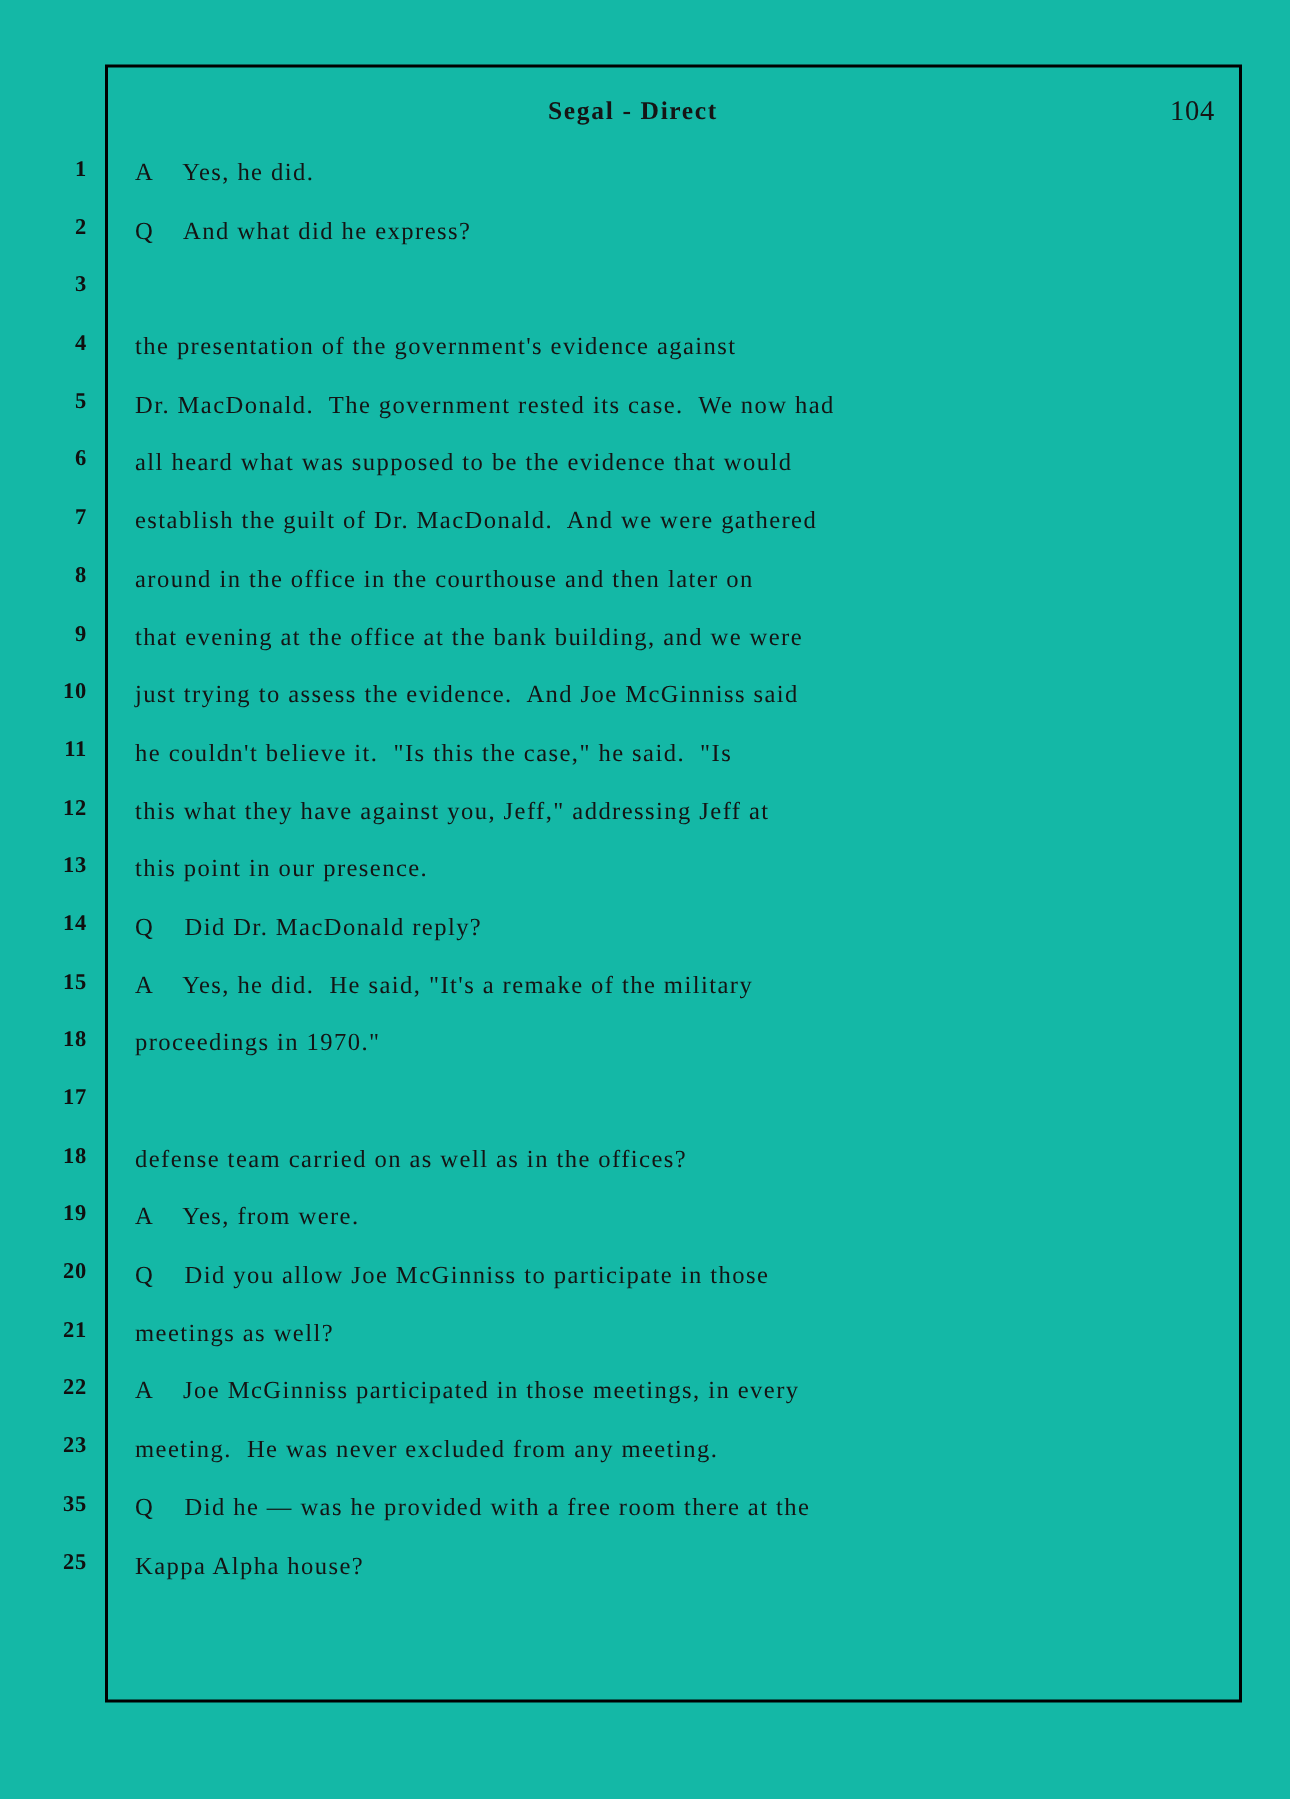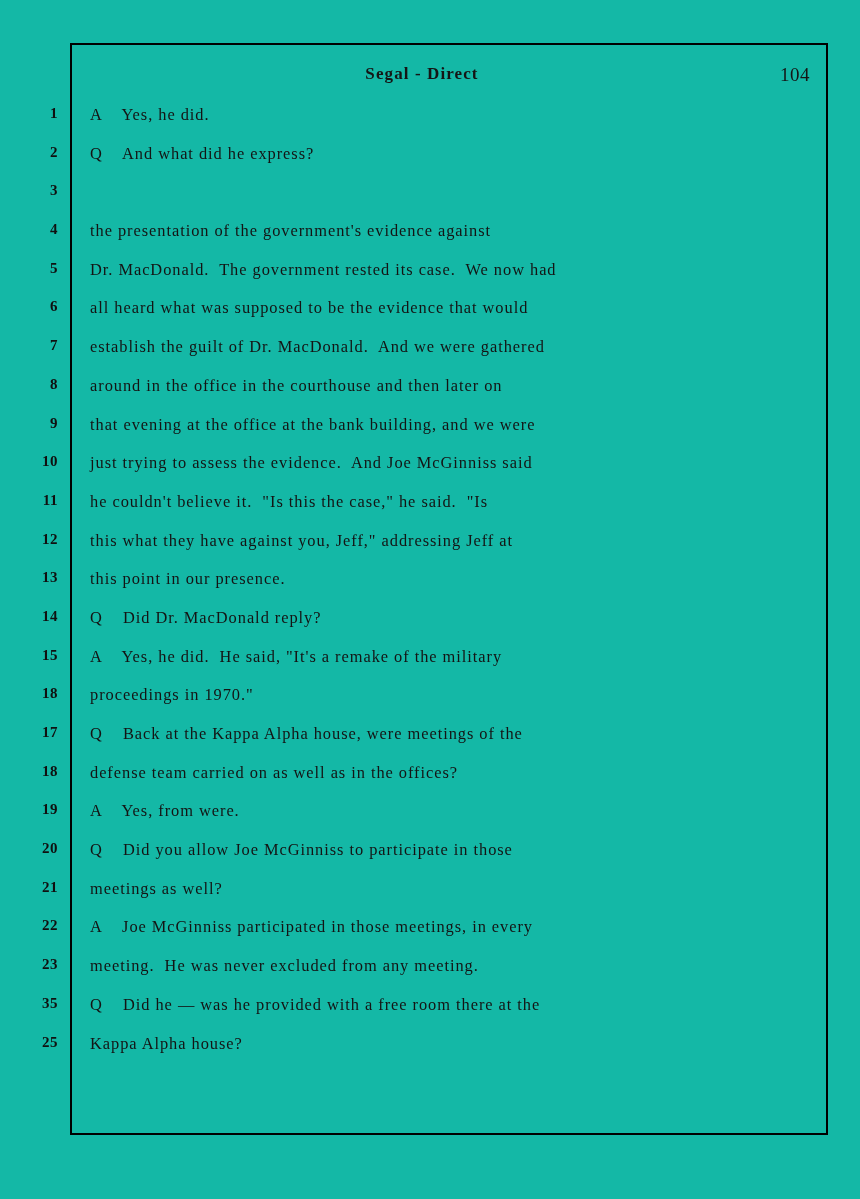--- a/index.html
+++ b/index.html
@@ -167,21 +167,20 @@
       <div class="tline">
         <div class="tline-number">15</div>
         <div class="tline-text">A    Yes, he did.  He said, "It's a remake of the military</div>
       </div>
       <div class="tline">
         <div class="tline-number">18</div>
         <div class="tline-text">proceedings in 1970."</div>
       </div>
       <div class="tline">
         <div class="tline-number">17</div>
-        <div class="tline-text">Q    Back at the Kappa Alpha house, were meetings of the</div>
       </div>
       <div class="tline">
         <div class="tline-number">18</div>
         <div class="tline-text">defense team carried on as well as in the offices?</div>
       </div>
       <div class="tline">
         <div class="tline-number">19</div>
         <div class="tline-text">A    Yes, from were.</div>
       </div>
       <div class="tline">

